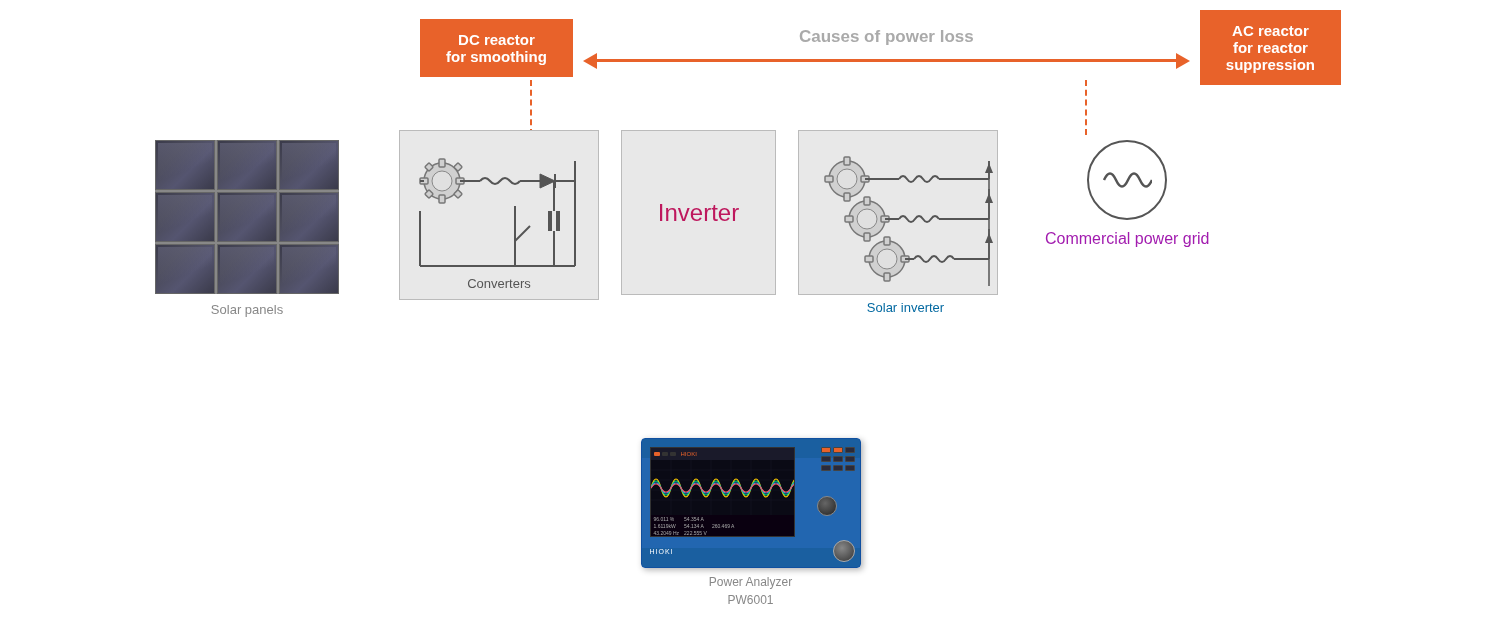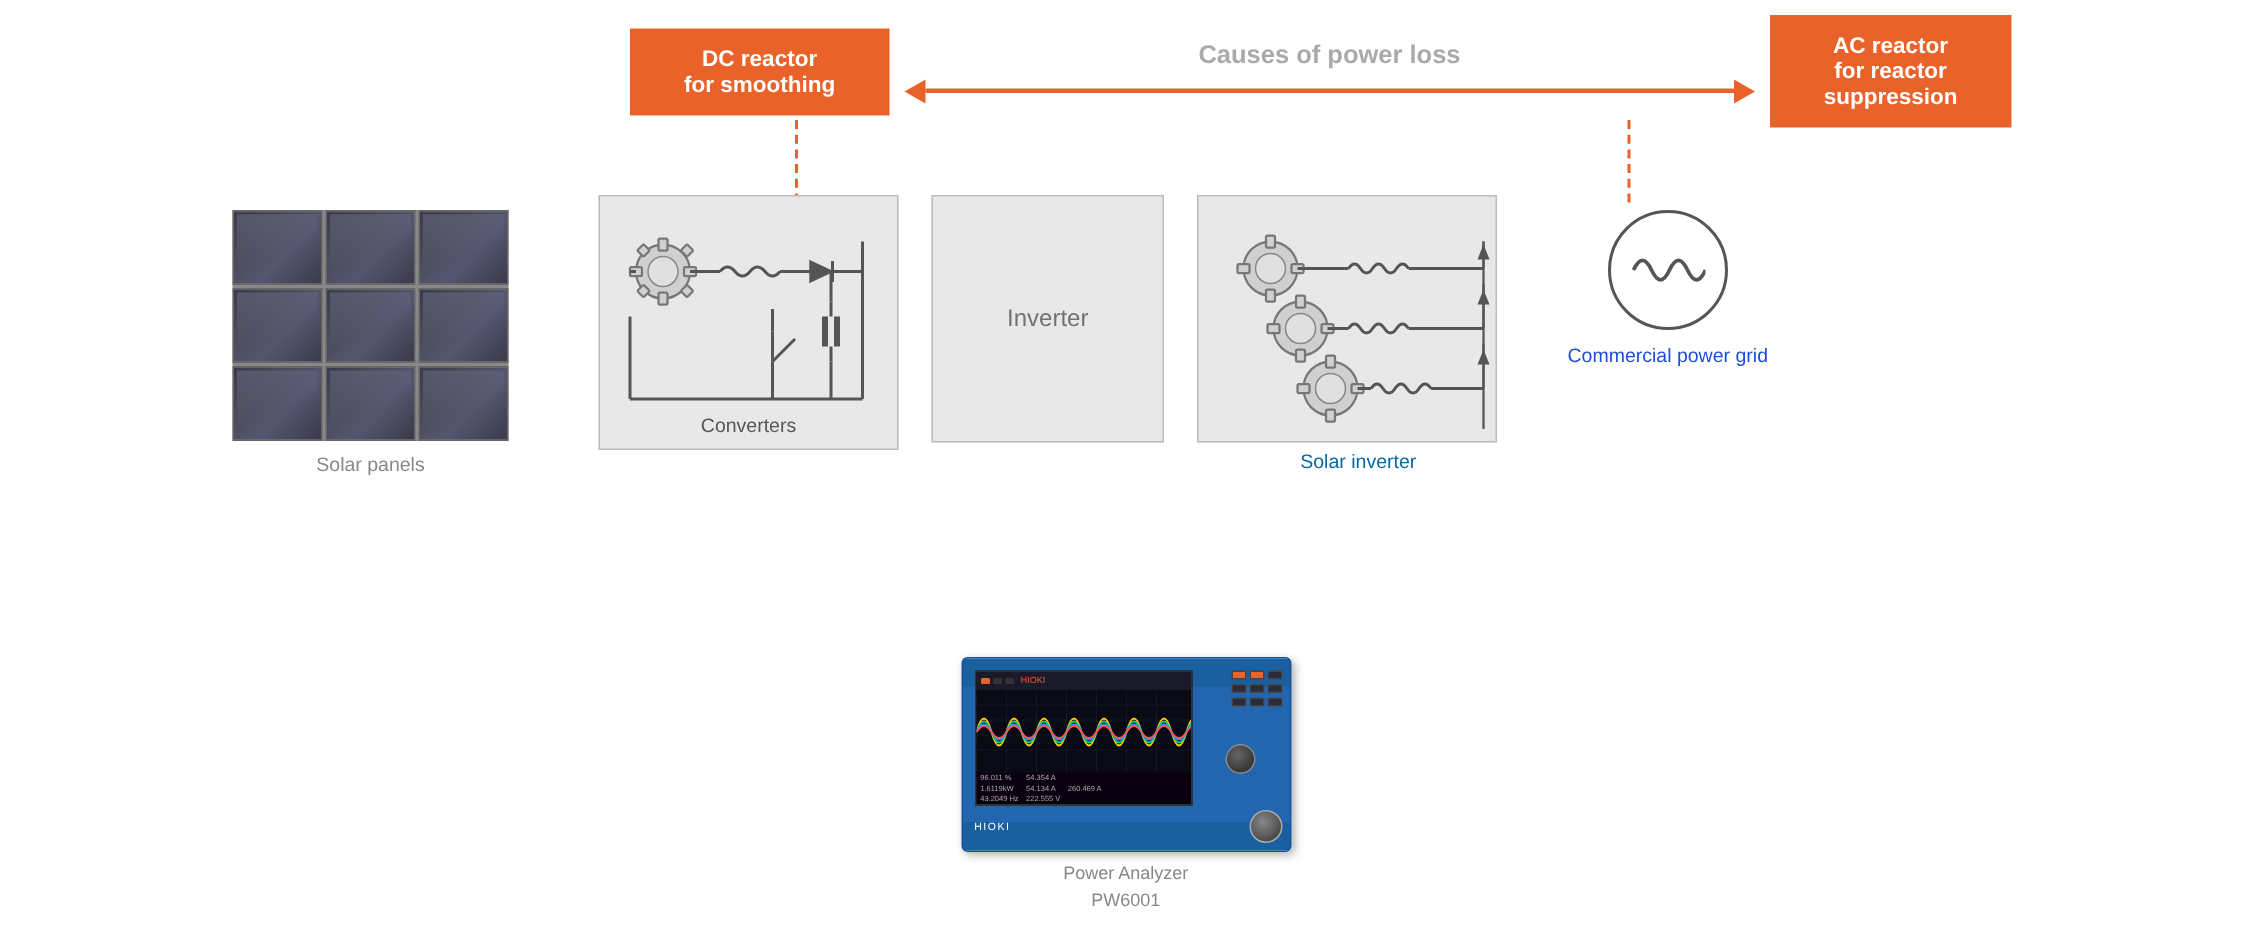--- a/index.html
+++ b/index.html
@@ -29,21 +29,21 @@
       align-items: center;
       justify-content: space-between;
     }
 
     .orange-box {
       background: #e8622a;
       color: white;
       font-size: 15px;
       font-weight: bold;
       text-align: center;
-      padding: 12px 36px;
+      padding: 12px 26px;
       min-width: 130px;
     }
 
     .arrow-section {
       flex: 1;
       display: flex;
       flex-direction: column;
       align-items: center;
       justify-content: center;
       position: relative;
@@ -162,22 +162,22 @@
     .inverter-box {
       width: 155px;
       height: 165px;
       display: flex;
       align-items: center;
       justify-content: center;
       margin-right: 10px;
     }
 
     .inverter-text {
-      color: #737373;
-      font-size: 16px;
+      color: #be185d;
+      font-size: 24px;
       font-weight: normal;
     }
 
     .ac-reactor-box {
       width: 200px;
       height: 165px;
       margin-right: 15px;
     }
 
     .box-sublabel {
@@ -200,22 +200,22 @@
       width: 80px;
       height: 80px;
       border: 2px solid #555;
       border-radius: 50%;
       display: flex;
       align-items: center;
       justify-content: center;
     }
 
     .grid-label {
-      color: #1d4ed8;
-      font-size: 13px;
+      color: #a21caf;
+      font-size: 16px;
       text-align: center;
       margin-top: 8px;
       line-height: 1.4;
     }
 
     
     .circuit-svg {
       position: absolute;
       top: 0;
       left: 0;

